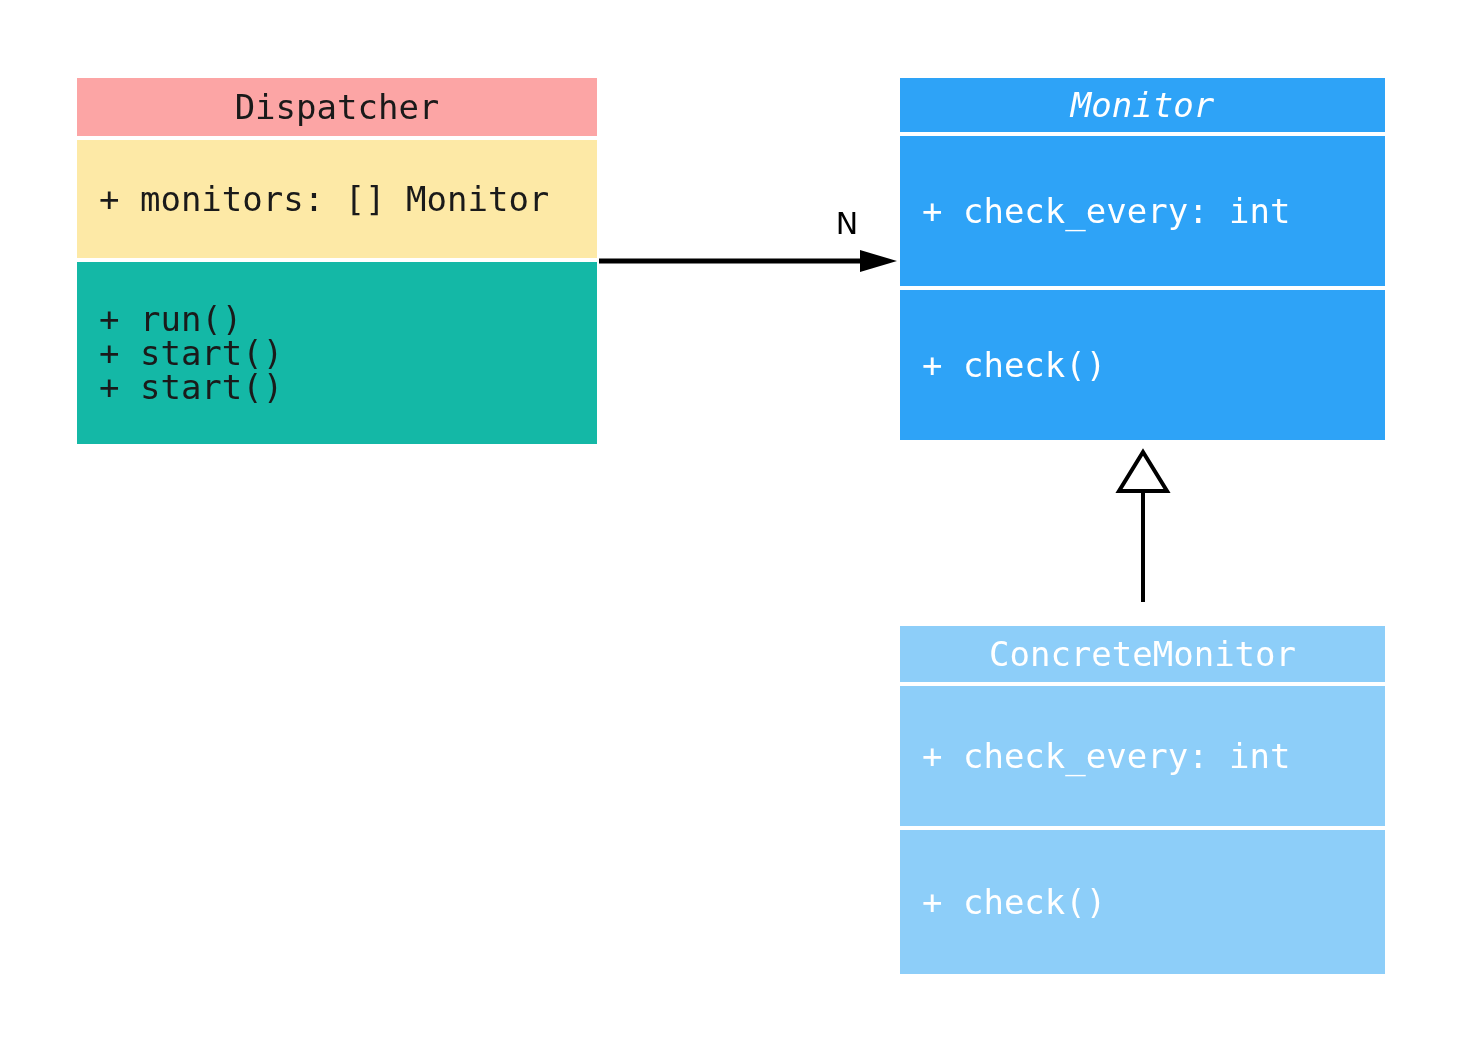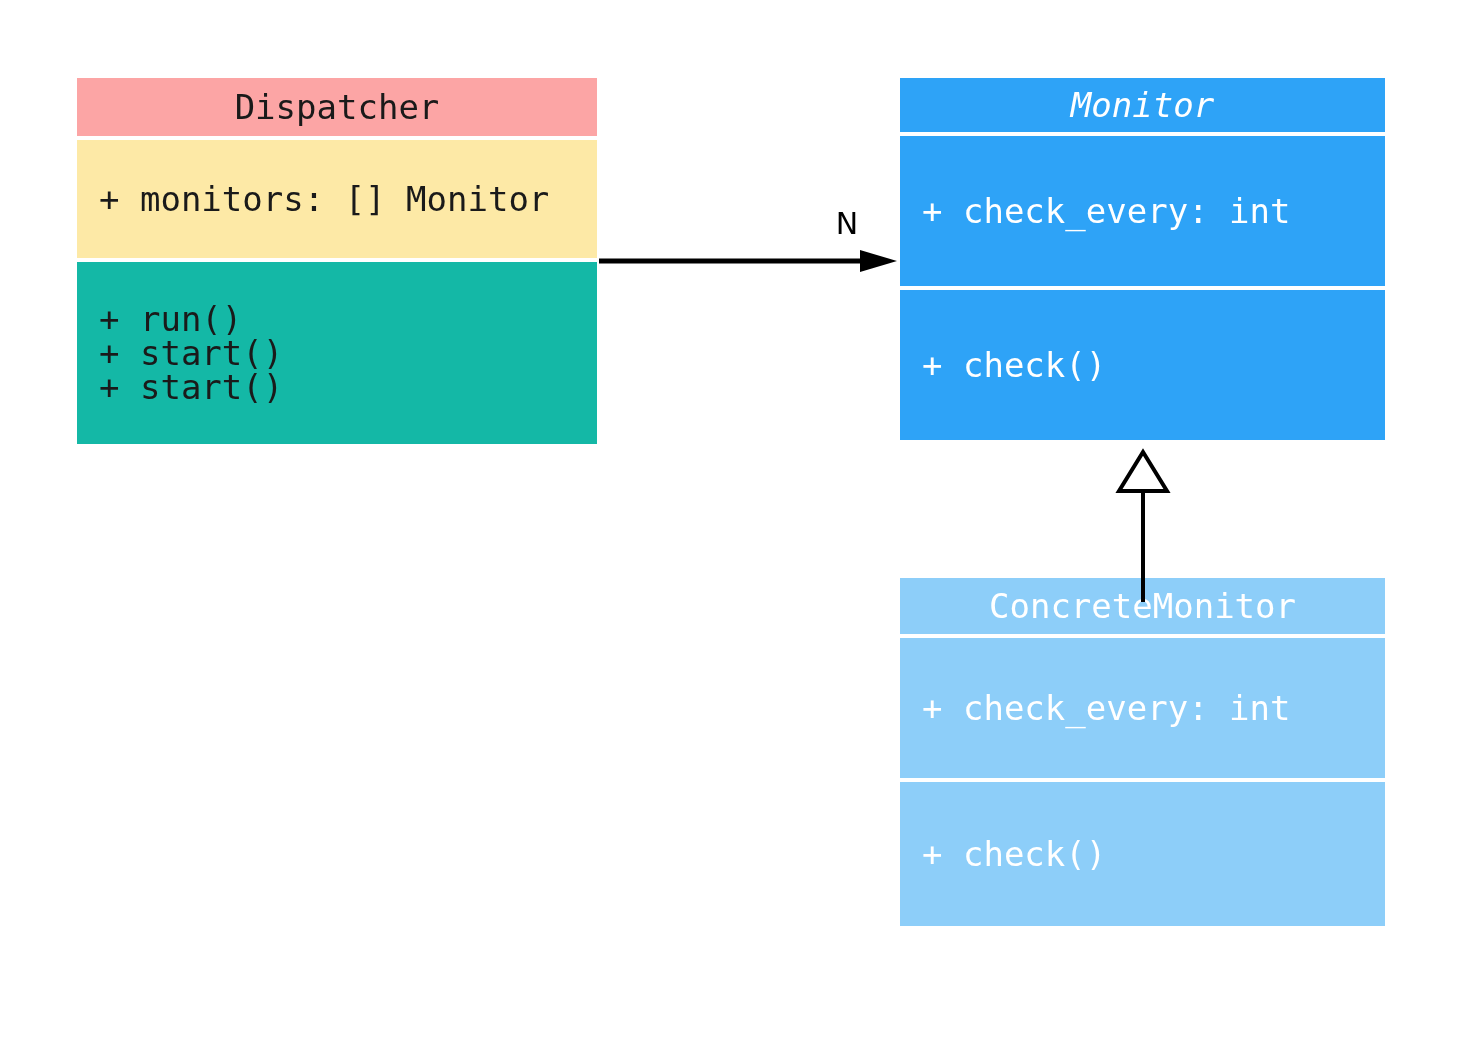--- a/index.html
+++ b/index.html
@@ -39,21 +39,21 @@
   #class-dispatcher .attrs-cell   { height: 118px; }
   #class-dispatcher .methods-cell { height: 182px; }
 
   
   #class-monitor { left: 900px; top: 78px; width: 485px; height: 366px; }
   #class-monitor .title-cell   { height: 54px; }
   #class-monitor .attrs-cell   { height: 150px; }
   #class-monitor .methods-cell { height: 150px; }
 
   
-  #class-concrete-monitor { left: 900px; top: 578px; width: 485px; height: 348px; }
+  #class-concrete-monitor { left: 900px; top: 626px; width: 485px; height: 348px; }
   #class-concrete-monitor .title-cell   { height: 59px; }
   #class-concrete-monitor .attrs-cell   { height: 149px; }
   #class-concrete-monitor .methods-cell { height: 153px; }
 
   .connector-layer {
     position: absolute; inset: 0;
     width: 1463px; height: 1048px;
     pointer-events: none;
   }
 

